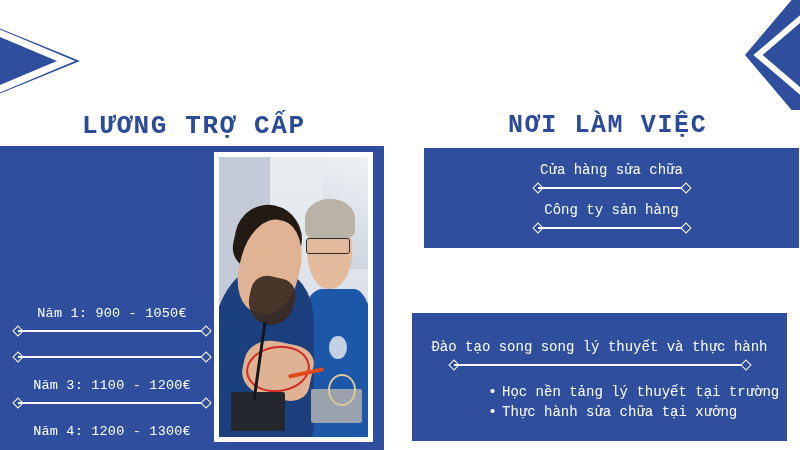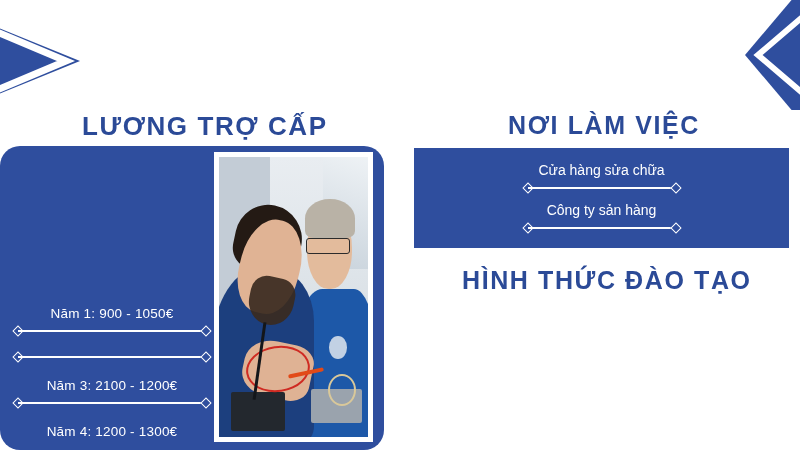--- a/index.html
+++ b/index.html
@@ -10,20 +10,21 @@
   }
   body {
     font-family: "Liberation Sans", sans-serif;
   }
   #slide {
     position: relative;
     width: 800px;
     height: 450px;
     background: #ffffff;
     overflow: hidden;
+    font-family: Liberation Mono, monospace;
   }
 
   
   .chevron-wrap {
     position: absolute;
     top: 0;
     pointer-events: none;
   }
   .chev-left  { left: 0;  width: 80px;  height: 122px; }
   .chev-right { right: 0; width: 100px; height: 110px; }
@@ -33,24 +34,23 @@
     position: absolute;
     background: #2f4e9e;
     box-sizing: border-box;
   }
   #panel-salary {
     left: 0;
     top: 146px;
     width: 384px;
     height: 304px;
     padding: 18px 0 10px 0;
-    border-radius: 20px;
   }
   #panel-workplace {
-    left: 414px;
+    left: 424px;
     top: 148px;
     width: 375px;
     height: 100px;
   }
   #panel-training {
     left: 412px;
     top: 313px;
     width: 375px;
     height: 128px;
   }
@@ -245,21 +245,20 @@
 
   <div class="chevron-wrap chev-right">
     <svg viewBox="0 0 100 110" width="100" height="110" aria-hidden="true">
       <path d="M 100 -10 L 45 55 L 100 120 Z" fill="#2f4e9e"></path>
       <path d="M 120 2 L 58 55 L 120 108" fill="none" stroke="#ffffff" stroke-width="6"></path>
     </svg>
   </div>
 
   <div class="section-title" id="title-salary">LƯƠNG TRỢ CẤP</div>
   <div class="section-title" id="title-workplace">NƠI LÀM VIỆC</div>
-  <div class="section-title" id="title-training">HÌNH THỨC ĐÀO TẠO</div>
 
   <div class="panel" id="panel-salary">
     <div class="salary-list">
 
       <div class="salary-item">
         <span class="txt">Năm 1: 900 - 1050€</span>
         <div class="divider">
           <span class="dot l"></span>
           <span class="bar"></span>
           <span class="dot r"></span>
@@ -268,21 +267,21 @@
 
       <div class="salary-item">
         <div class="divider">
           <span class="dot l"></span>
           <span class="bar"></span>
           <span class="dot r"></span>
         </div>
       </div>
 
       <div class="salary-item">
-        <span class="txt">Năm 3: 2100 - 1200€</span>
+        <span class="txt">Năm 3: 1100 - 1200€</span>
         <div class="divider">
           <span class="dot l"></span>
           <span class="bar"></span>
           <span class="dot r"></span>
         </div>
       </div>
 
       <div class="salary-item">
         <span class="txt">Năm 4: 1200 - 1300€</span>
 
@@ -337,14 +336,28 @@
         <div class="divider">
           <span class="dot l"></span>
           <span class="bar"></span>
           <span class="dot r"></span>
         </div>
       </div>
 
     </div>
   </div>
 
+  <div class="panel" id="panel-training">
+    <div class="tr-head">
+      <span class="txt">Đào tạo song song lý thuyết và thực hành</span>
+      <div class="divider">
+        <span class="dot l"></span>
+        <span class="bar"></span>
+        <span class="dot r"></span>
+      </div>
+    </div>
+    <ul class="tr-bullets">
+      <li>Học nền tảng lý thuyết tại trường</li>
+      <li>Thực hành sửa chữa tại xưởng</li>
+    </ul>
+  </div>
 
 </div>
 
 </body></html>

